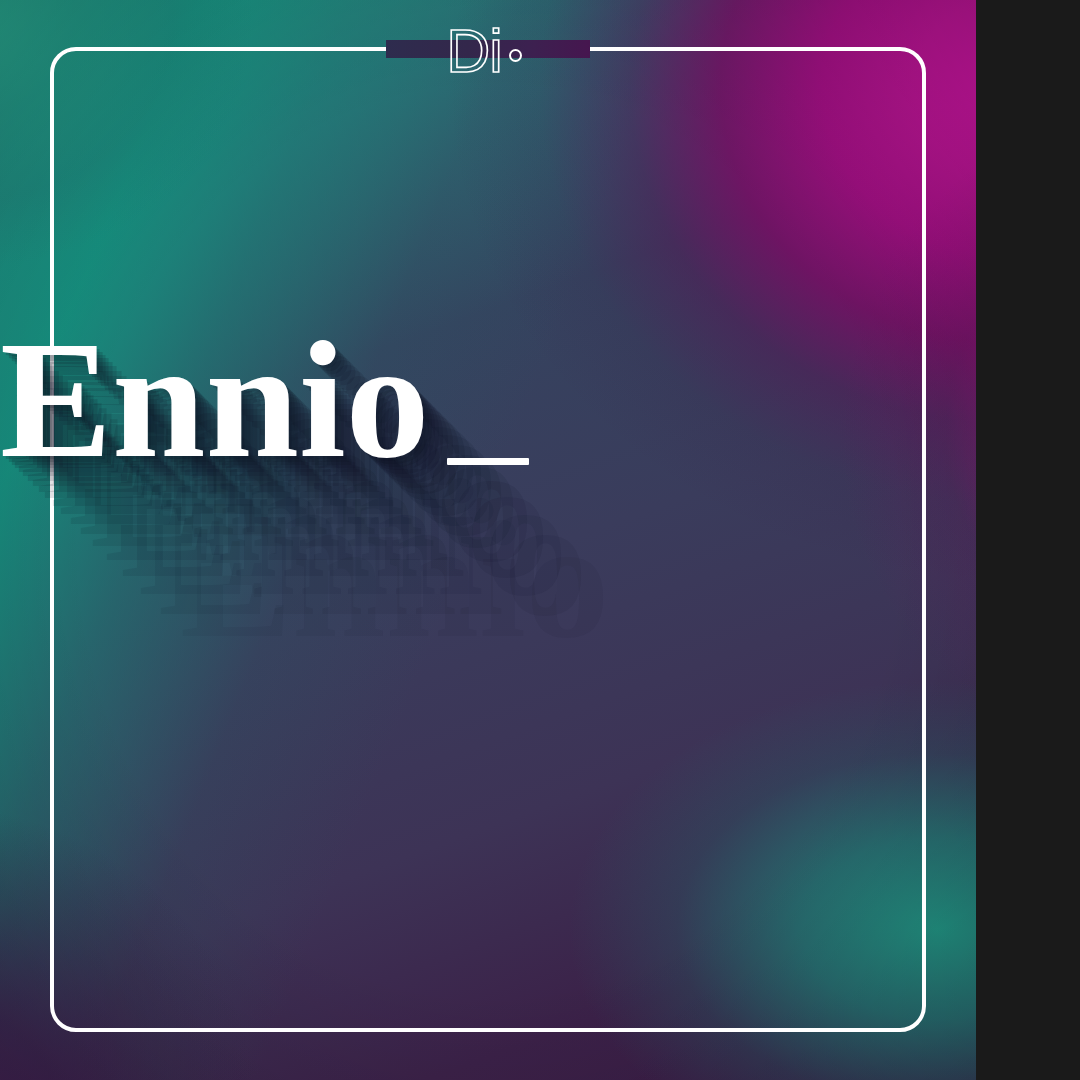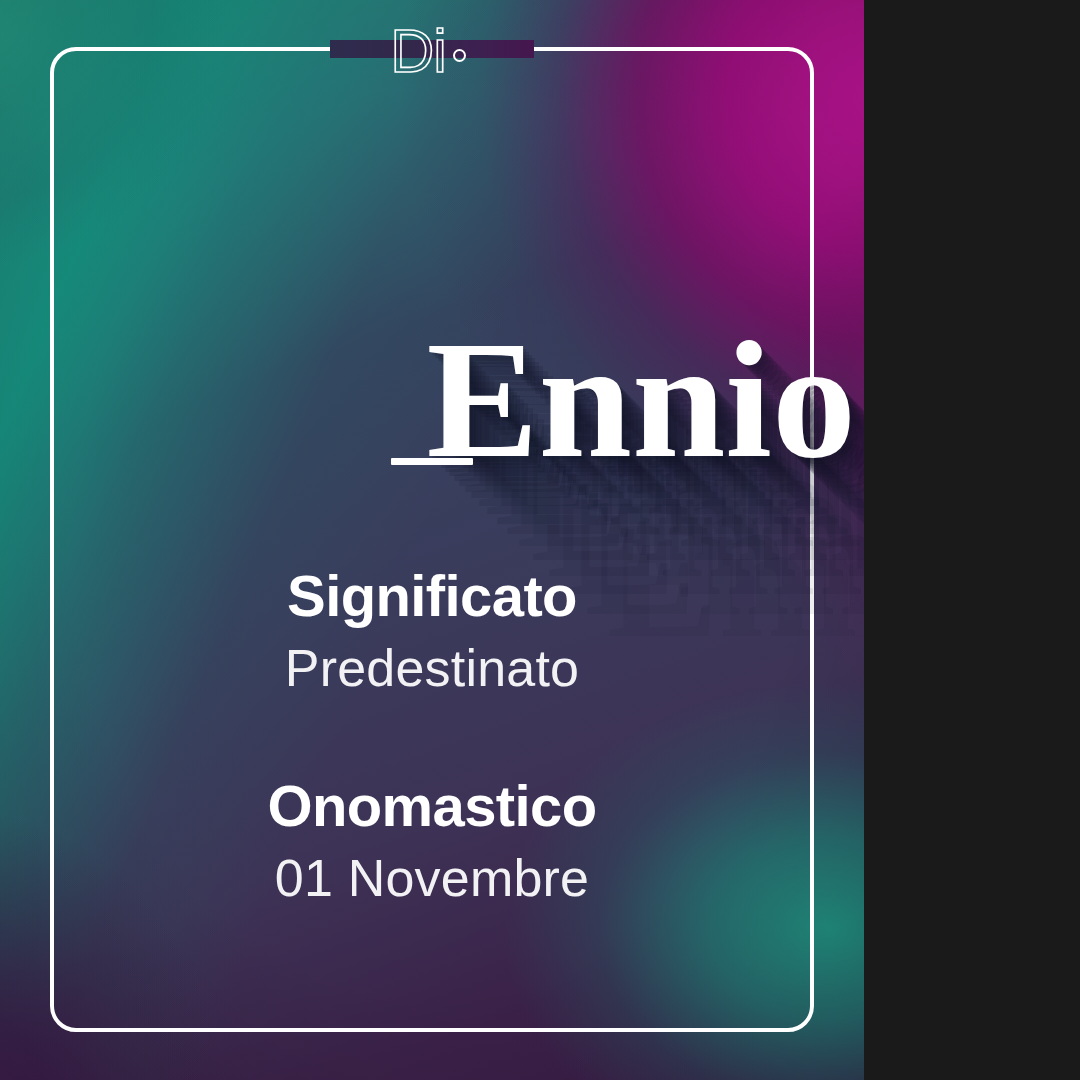--- a/index.html
+++ b/index.html
@@ -4,21 +4,21 @@
 <title>Ennio — Di Lei</title>
 <style>
   html, body {
     margin: 0;
     padding: 0;
     background: #1a1a1a;
   }
 
   .card {
     position: relative;
-    width: 864px;
+    width: 976px;
     height: 1080px;
     overflow: hidden;
     font-family: "Liberation Sans", sans-serif;
     background: #be185d;
   }
 
   
   .bg-base {
     position: absolute;
     inset: 0;
@@ -161,23 +161,23 @@
     color: #ffffff;
     letter-spacing: -1.5px;
     position: relative;
     top: -1px;
   }
 
   
   .name-wrap {
     position: absolute;
     left: 0;
-    right: 8px;
+    right: 16px;
     top: 196px;
-    text-align: right;
+    text-align: left;
     z-index: 4;
   }
   .name {
     display: inline-block;
     font-family: "Liberation Serif", "DejaVu Serif", serif;
     font-weight: bold;
     font-size: 168px;
     line-height: 1.08;
     color: #ffffff;
     letter-spacing: 0px;
@@ -276,27 +276,14 @@
   </div>
 
   <div class="name-wrap">
     <h1 class="name">Ennio</h1>
   </div>
 
   <div class="divider-wrap">
     <div class="divider"></div>
   </div>
 
-  <div class="info">
-
-    <div class="block">
-      <div class="block-title">Significato</div>
-      <div class="block-value">Predestinato</div>
-    </div>
-
-    <div class="block">
-      <div class="block-title">Onomastico</div>
-      <div class="block-value">01 Novembre</div>
-    </div>
-
-  </div>
 <div style="position: absolute; left: 50%; top: 40px; transform: translateX(-50%); width: 204px; height: 18px; z-index: 4; background: linear-gradient(90deg, rgb(46, 44, 78) 0%, rgb(51, 39, 75) 40%, rgb(60, 33, 80) 70%, rgb(70, 22, 79) 100%);"></div>
   </div>
 
 </body></html>

